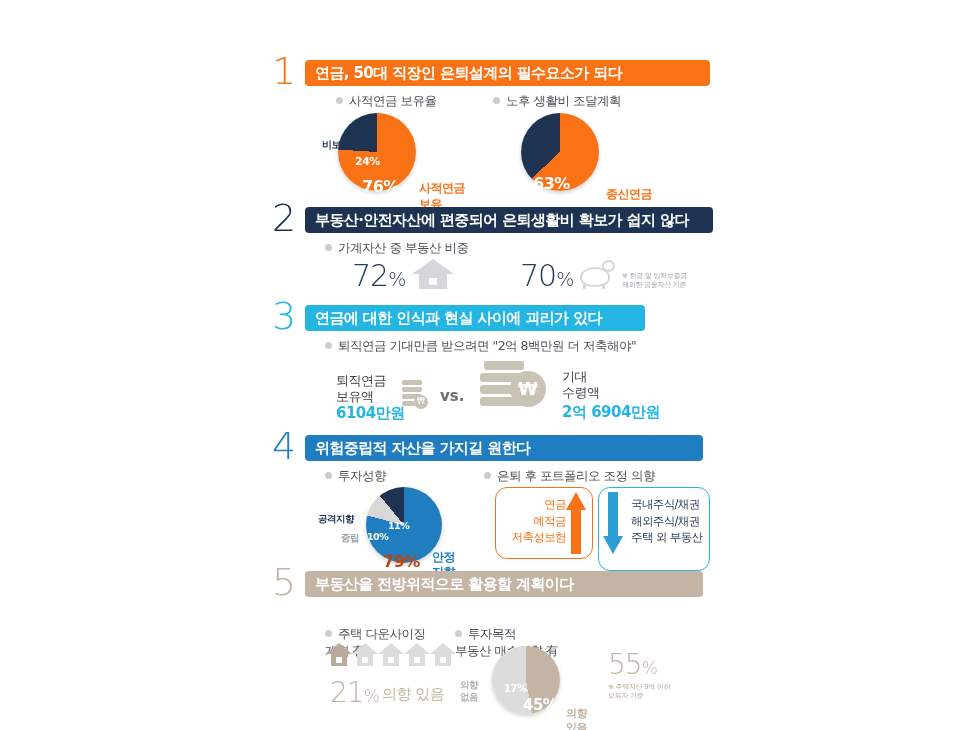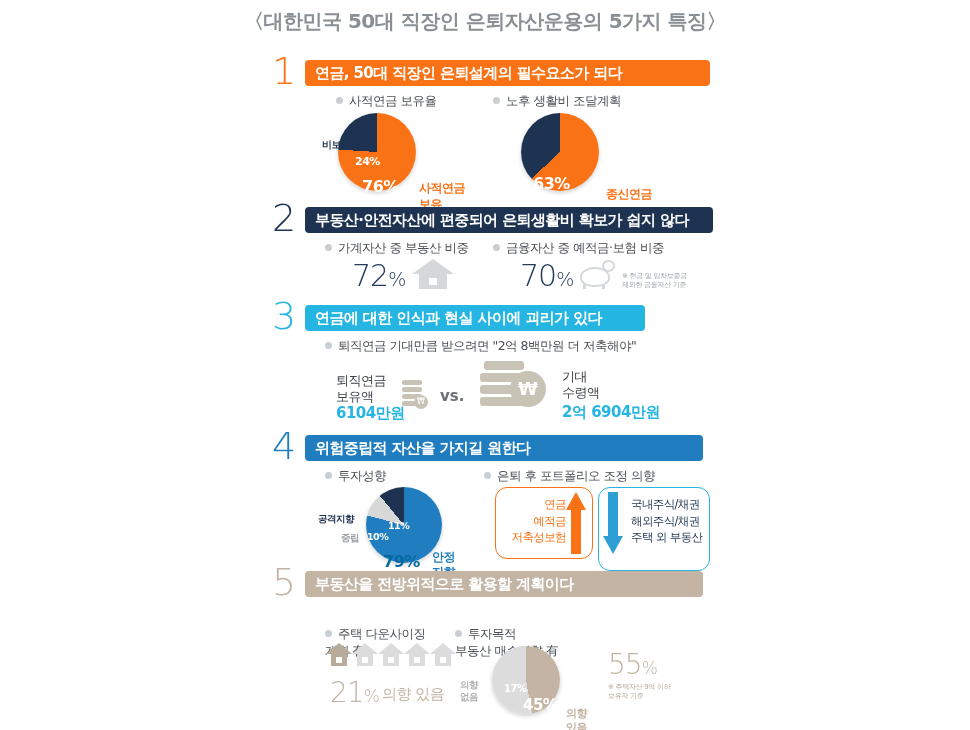--- a/index.html
+++ b/index.html
@@ -97,21 +97,20 @@
   .taupe-text {
     position: absolute; font-size: 15px; color: #c3b4a3;
     letter-spacing: -0.5px; white-space: nowrap;
   }
 </style>
 </head>
 <body>
 
 <div class="page">
 
-  <div class="title">〈대한민국 50대 직장인 은퇴자산운용의 5가지 특징〉</div>
 
   <div class="section" style="top:52px;">
     <div class="sec-num" style="color:#f97316;">1</div>
     <div class="sec-bar" style="background:#f97316;">연금, 50대 직장인 은퇴설계의 필수요소가 되다</div>
   </div>
 
   <div class="bullet" style="left:336px; top:93px;">
     <span class="dot"></span><span>사적연금 보유율</span>
   </div>
   <div class="bullet" style="left:493px; top:93px;">
@@ -132,23 +131,20 @@
   <div class="pie-label" style="left:606px; top:162px; font-size:12px; color:#f97316;">종신연금</div>
 
   <div class="section" style="top:199px;">
     <div class="sec-num" style="color:#1e3352;">2</div>
     <div class="sec-bar wide" style="background:#1e3352;">부동산·안전자산에 편중되어 은퇴생활비 확보가 쉽지 않다</div>
   </div>
 
   <div class="bullet" style="left:325px; top:240px;">
     <span class="dot"></span><span>가계자산 중 부동산 비중</span>
   </div>
-  <div class="bullet" style="left:493px; top:240px;">
-    <span class="dot"></span><span>금융자산 중 예적금·보험 비중</span>
-  </div>
 
   <div class="bignum" style="left:352px; top:258px;">
     <span>72</span><span class="pct">%</span>
   </div>
 
   <div style="position:absolute; left:412px; top:259px; width:42px; height:30px;">
     <div style="position:absolute; left:0; top:0; width:0; height:0; border-left:21px solid transparent; border-right:21px solid transparent; border-bottom:15px solid #d4d8db;"></div>
     <div style="position:absolute; left:7px; top:15px; width:28px; height:15px; background:#d4d8db;"></div>
     <div style="position:absolute; left:17px; top:19px; width:8px; height:7px; background:#ffffff;"></div>
   </div>
@@ -217,21 +213,21 @@
   <div class="bullet" style="left:484px; top:468px;">
     <span class="dot"></span><span>은퇴 후 포트폴리오 조정 의향</span>
   </div>
 
   <div class="pie" style="left:366px; top:487px; width:76px; height:76px;
               background: conic-gradient(from 0deg, #1f7dc0 0deg 284.4deg, #d8d8d8 284.4deg 320.4deg, #1e3352 320.4deg 360deg);"></div>
   <div class="pie-label" style="left:318px; top:489px; font-size:9.5px; color:#1e3352;text-align:right;">공격지향</div>
   <div class="pie-label" style="left:388px; top:496px; font-size:9.5px; color:#ffffff;">11%</div>
   <div class="pie-label" style="left:341px; top:508px; font-size:9.5px; color:#9aa0a6;">중립</div>
   <div class="pie-label" style="left:367px; top:507px; font-size:9.5px; color:#ffffff;">10%</div>
-  <div class="pie-label" style="left:383px; top:528px; font-size:16px; color:#0369a1;">79%</div>
+  <div class="pie-label" style="left:383px; top:528px; font-size:16px; color:#c2410c;">79%</div>
   <div class="pie-label" style="left:432px; top:526px; font-size:12px; color:#1f7dc0; white-space:pre-line; line-height:1.25;text-align:right;">안정
 지향</div>
 
   <div class="pbox" style="left:495px; top:487px; width:98px; height:72px; border:1.5px solid #f97316; color:#f97316; text-align:right; padding:8px 26px 16px 6px; white-space:pre-line;">연금
 예적금
 저축성보험</div>
 
   <div style="position:absolute; left:566px; top:492px; width:20px; height:62px;">
     <div style="position:absolute; left:0; top:0; width:0; height:0; border-left:10px solid transparent; border-right:10px solid transparent; border-bottom:18px solid #f97316;"></div>
     <div style="position:absolute; left:5px; top:18px; width:10px; height:44px; background:#f97316;"></div>

